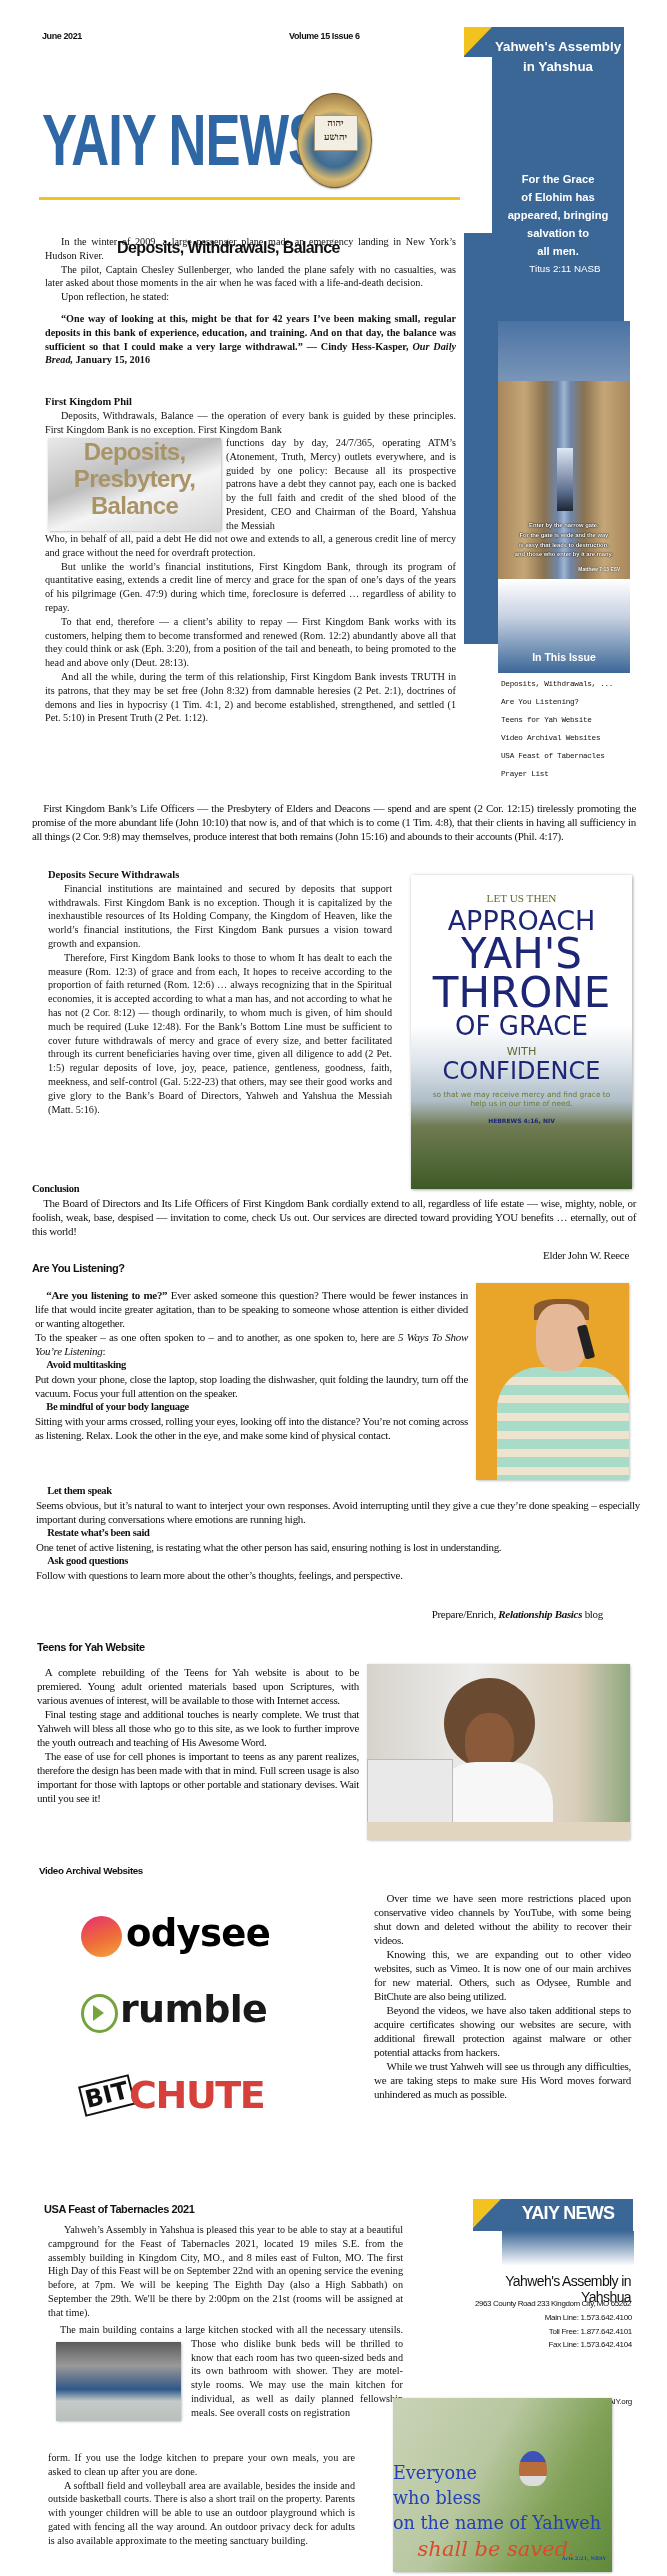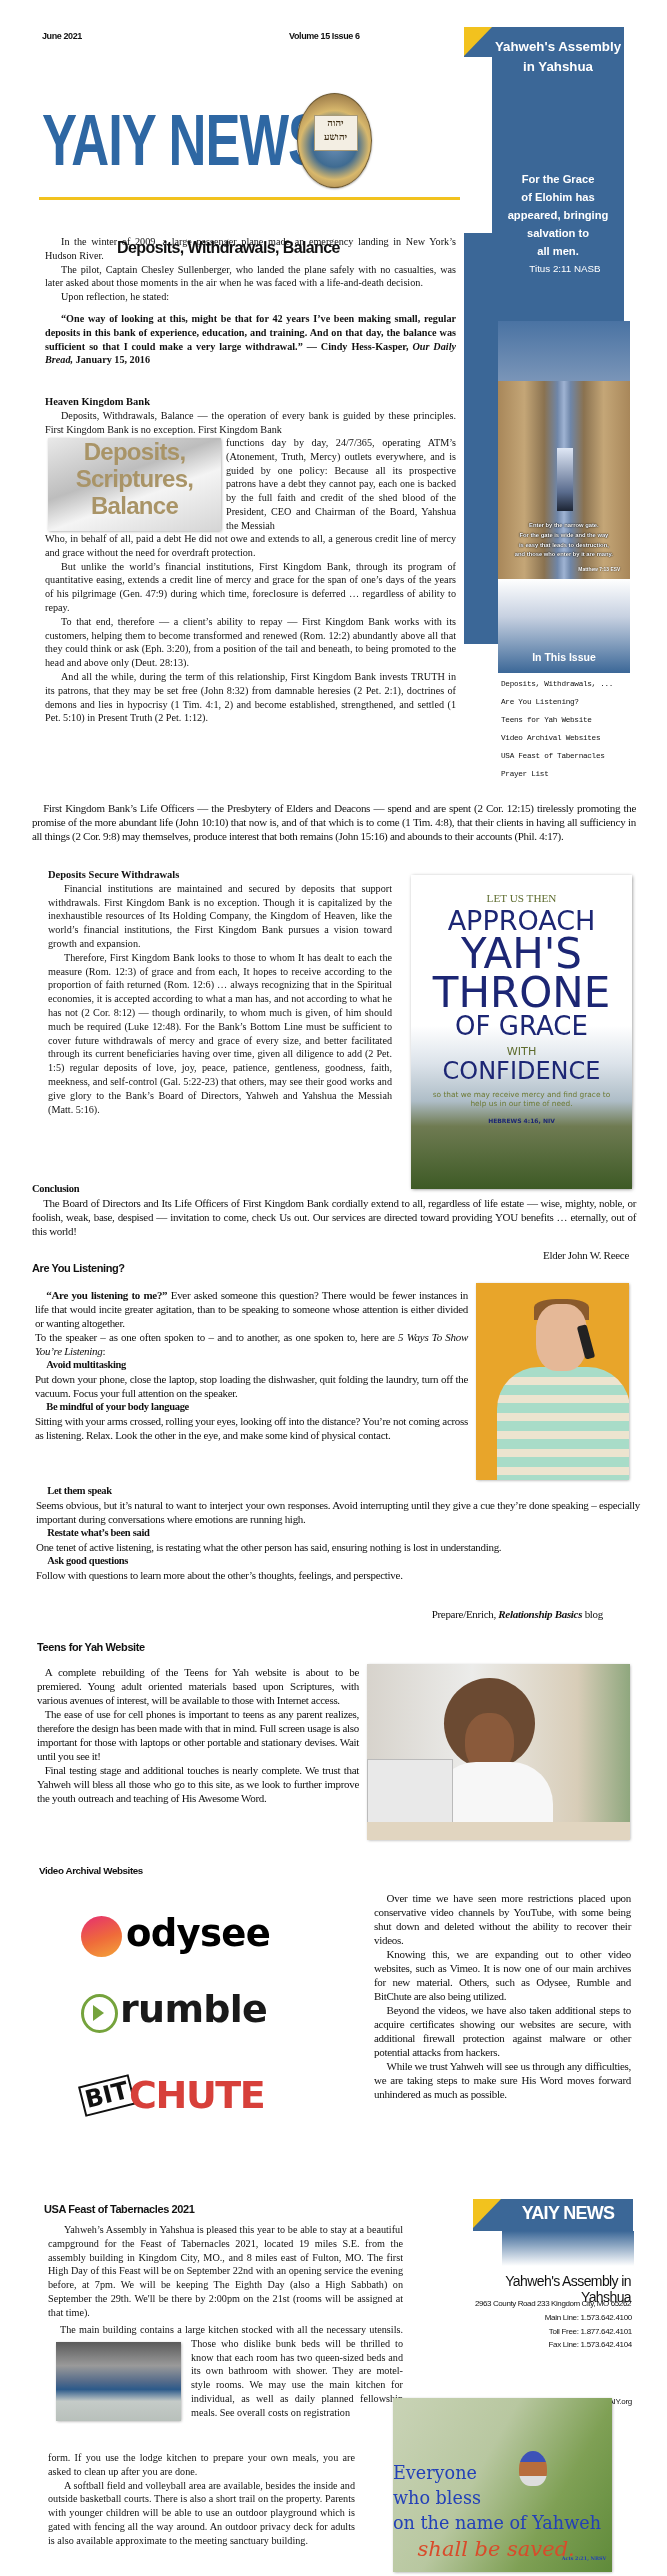--- a/index.html
+++ b/index.html
@@ -135,26 +135,26 @@
 </div>
 
 <div class="abs h1" style="left:0;width:457px;text-align:center;top:211px;margin-top:28px;">Deposits, Withdrawals, Balance</div>
 <div class="abs body-text" style="left:45px;top:235px;width:411px;">
   <p class="ind">In the winter of 2009, a large passenger plane made an emergency landing in New York’s Hudson River.</p>
   <p class="ind">The pilot, Captain Chesley Sullenberger, who landed the plane safely with no casualties, was later asked about those moments in the air when he was faced with a life-and-death decision.</p>
   <p class="ind">Upon reflection, he stated:</p>
   <p class="ind" style="margin-top:8px;font-weight:bold;"><span>“One way of looking at this, might be that for 42 years I’ve been making small, regular deposits in this bank of experience, education, and training. And on that day, the balance was sufficient so that I could make a very large withdrawal.” — Cindy Hess-Kasper, </span><b><i>Our Daily Bread,</i></b><span> January 15, 2016</span></p>
 </div>
 <div class="abs body-text" style="left:45px;top:395px;width:411px;">
-  <div class="sub">Heaven Kingdom Bank</div>
+  <div class="sub">First Kingdom Phil</div>
   <p class="ind">Deposits, Withdrawals, Balance — the operation of every bank is guided by these principles. First Kingdom Bank is no exception. First Kingdom Bank</p>
 </div>
 <div class="abs" id="deposits-image">
   <span>Deposits,</span>
-  <span>Scriptures,</span>
+  <span>Presbytery,</span>
   <span>Balance</span>
 </div>
 <div class="abs body-text" style="left:226px;top:436px;width:230px;">functions day by day, 24/7/365, operating ATM’s (Atonement, Truth, Mercy) outlets everywhere, and is guided by one policy: Because all its prospective patrons have a debt they cannot pay, each one is backed by the full faith and credit of the shed blood of the President, CEO and Chairman of the Board, Yahshua the Messiah</div>
 <div class="abs body-text" style="left:45px;top:532px;width:411px;">
   <p>Who, in behalf of all, paid a debt He did not owe and extends to all, a generous credit line of mercy and grace without the need for overdraft protection.</p>
   <p class="ind">But unlike the world’s financial institutions, First Kingdom Bank, through its program of quantitative easing, extends a credit line of mercy and grace for the span of one’s days of the years of his pilgrimage (Gen. 47:9) during which time, foreclosure is deferred … regardless of ability to repay.</p>
   <p class="ind">To that end, therefore — a client’s ability to repay — First Kingdom Bank works with its customers, helping them to become transformed and renewed (Rom. 12:2) abundantly above all that they could think or ask (Eph. 3:20), from a position of the tail and beneath, to being promoted to the head and above only (Deut. 28:13).</p>
   <p class="ind">And all the while, during the term of this relationship, First Kingdom Bank invests TRUTH in its patrons, that they may be set free (John 8:32) from damnable heresies (2 Pet. 2:1), doctrines of demons and lies in hypocrisy (1 Tim. 4:1, 2) and become established, strengthened, and settled (1 Pet. 5:10) in Present Truth (2 Pet. 1:12).</p>
 </div>
 <div class="abs cond-serif" style="left:32px;top:801px;width:604px;text-align:justify;text-indent:11.2px;">First Kingdom Bank’s Life Officers — the Presbytery of Elders and Deacons — spend and are spent (2 Cor. 12:15) tirelessly promoting the promise of the more abundant life (John 10:10) that now is, and of that which is to come (1 Tim. 4:8), that their clients in having all sufficiency in all things (2 Cor. 9:8) may themselves, produce interest that both remains (John 15:16) and abounds to their accounts (Phil. 4:17).</div>
@@ -203,22 +203,22 @@
   <div class="sub" style="padding-left:11.2px;">Restate what’s been said</div>
   <p>One tenet of active listening, is restating what the other person has said, ensuring nothing is lost in understanding.</p>
   <div class="sub" style="padding-left:11.2px;">Ask good questions</div>
   <p>Follow with questions to learn more about the other’s thoughts, feelings, and perspective.</p>
 </div>
 <div class="abs cond-serif" style="left:281px;top:1607px;width:322px;text-align:right;"><span>Prepare/Enrich, </span><b><i>Relationship Basics</i></b><span> blog</span></div>
 
 <div class="abs h2" style="left:37px;top:1641px;">Teens for Yah Website</div>
 <div class="abs cond-serif" style="left:37px;top:1665px;width:322px;text-align:justify;">
   <p style="text-indent:7.7px;">A complete rebuilding of the Teens for Yah website is about to be premiered. Young adult oriented materials based upon Scriptures, with various avenues of interest, will be available to those with Internet access.</p>
+  <p style="text-indent:7.7px;">Final testing stage and additional touches is nearly complete. We trust that Yahweh will bless all those who go to this site, as we look to further improve the youth outreach and teaching of His Awesome Word.</p>
   <p style="text-indent:7.7px;">The ease of use for cell phones is important to teens as any parent realizes, therefore the design has been made with that in mind. Full screen usage is also important for those with laptops or other portable and stationary devises. Wait until you see it!</p>
-  <p style="text-indent:7.7px;">Final testing stage and additional touches is nearly complete. We trust that Yahweh will bless all those who go to this site, as we look to further improve the youth outreach and teaching of His Awesome Word.</p>
 </div>
 <div class="abs" id="teen-image">
   <div class="hair"></div>
   <div class="face"></div>
   <div class="body"></div>
   <div class="laptop"></div>
   <div class="desk"></div>
 </div>
 
 <div class="abs h2" style="left:39px;top:1865px;font-size:9.8px;">Video Archival Websites</div>

